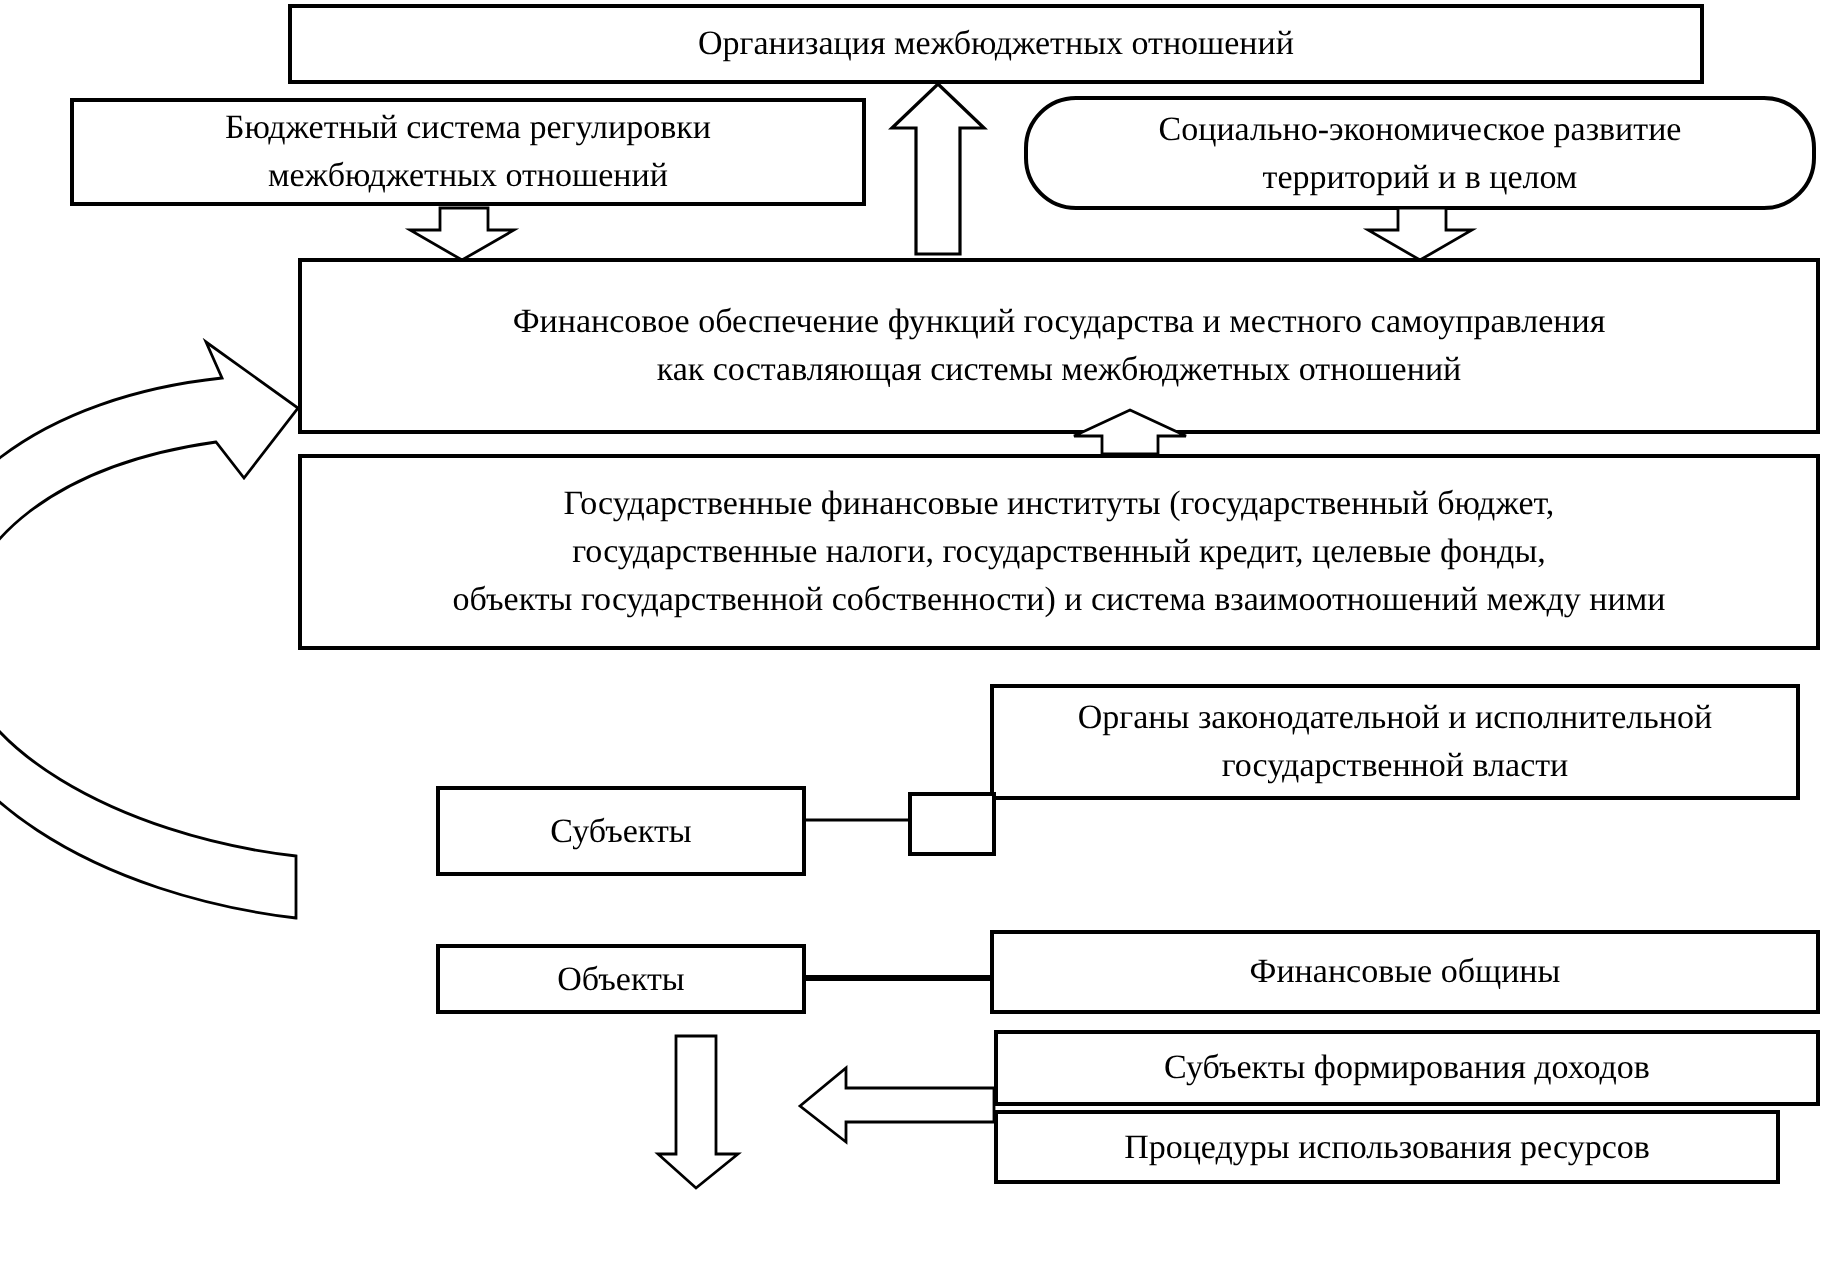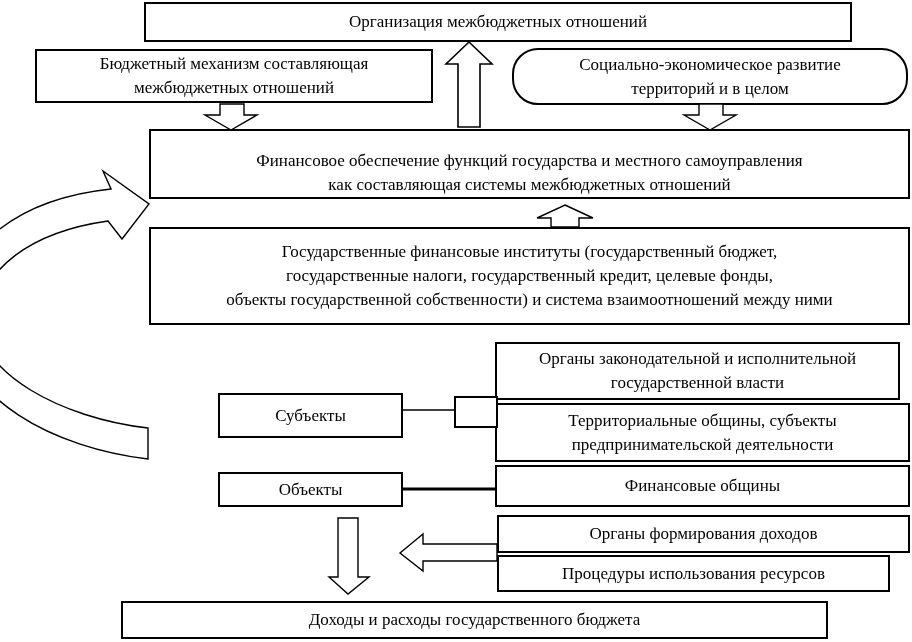--- a/index.html
+++ b/index.html
@@ -18,30 +18,30 @@
 </head>
 <body>
 
 <div class="stage">
 
   <div class="box" style="left:119px;top:2px;width:708px;height:40px;margin-left:25px;">
     <span>Организация межбюджетных отношений</span>
   </div>
 
   <div class="box" style="left:35px;top:49px;width:398px;height:54px;">
-    <span>Бюджетный механизм составляющая
+    <span>Бюджетный система регулировки
 межбюджетных отношений</span>
   </div>
 
   <div class="box" style="left:512px;top:48px;width:396px;height:57px;border-radius:26px;">
     <span>Социально-экономическое развитие
 территорий и в целом</span>
   </div>
 
-  <div class="box" style="left:149px;top:129px;width:761px;height:70px;align-items:flex-end;">
+  <div class="box" style="left:149px;top:129px;width:761px;height:88px;">
     <span>Финансовое обеспечение функций государства и местного самоуправления
 как составляющая системы межбюджетных отношений</span>
   </div>
 
   <div class="box" style="left:149px;top:227px;width:761px;height:98px;align-items:center;">
     <span>Государственные финансовые институты (государственный бюджет,
 государственные налоги, государственный кредит, целевые фонды,
 объекты государственной собственности) и система взаимоотношений между ними</span>
   </div>
 
@@ -51,40 +51,33 @@
 
   <div class="box" style="left:218px;top:472px;width:185px;height:35px;align-items:center;">
     <span>Объекты</span>
   </div>
 
   <div class="box" style="left:495px;top:342px;width:405px;height:58px;">
     <span>Органы законодательной и исполнительной
 государственной власти</span>
   </div>
 
-  <div class="box" style="left:495px;top:403px;width:415px;height:59px;">
-    <span>Территориальные общины, субъекты
-предпринимательской деятельности</span>
-  </div>
 
   <div class="box" style="left:495px;top:465px;width:415px;height:42px;">
     <span>Финансовые общины</span>
   </div>
 
   <div class="box" style="left:497px;top:515px;width:413px;height:38px;">
-    <span>Органы формирования доходов</span>
+    <span>Субъекты формирования доходов</span>
   </div>
 
   <div class="box" style="left:497px;top:555px;width:393px;height:37px;">
     <span>Процедуры использования ресурсов</span>
   </div>
 
-  <div class="box" style="left:121px;top:601px;width:707px;height:38px;">
-    <span>Доходы и расходы государственного бюджета</span>
-  </div>
 
   <svg class="arrow-layer" width="912" height="642" viewBox="0 0 912 642">
 
     <polygon points="469,42 492,64 480,64 480,127 458,127 458,64 446,64" fill="#ffffff" stroke="#000000" stroke-width="1.6"></polygon>
 
     <polygon points="220,104 244,104 244,115 257,115 231,130 205,115 220,115" fill="#ffffff" stroke="#000000" stroke-width="1.4"></polygon>
 
     <polygon points="699,104 723,104 723,115 736,115 710,130 684,115 699,115" fill="#ffffff" stroke="#000000" stroke-width="1.4"></polygon>
 
     <polygon points="565,205 593,218 579,218 579,227 551,227 551,218 537,218" fill="#ffffff" stroke="#000000" stroke-width="1.4"></polygon>

